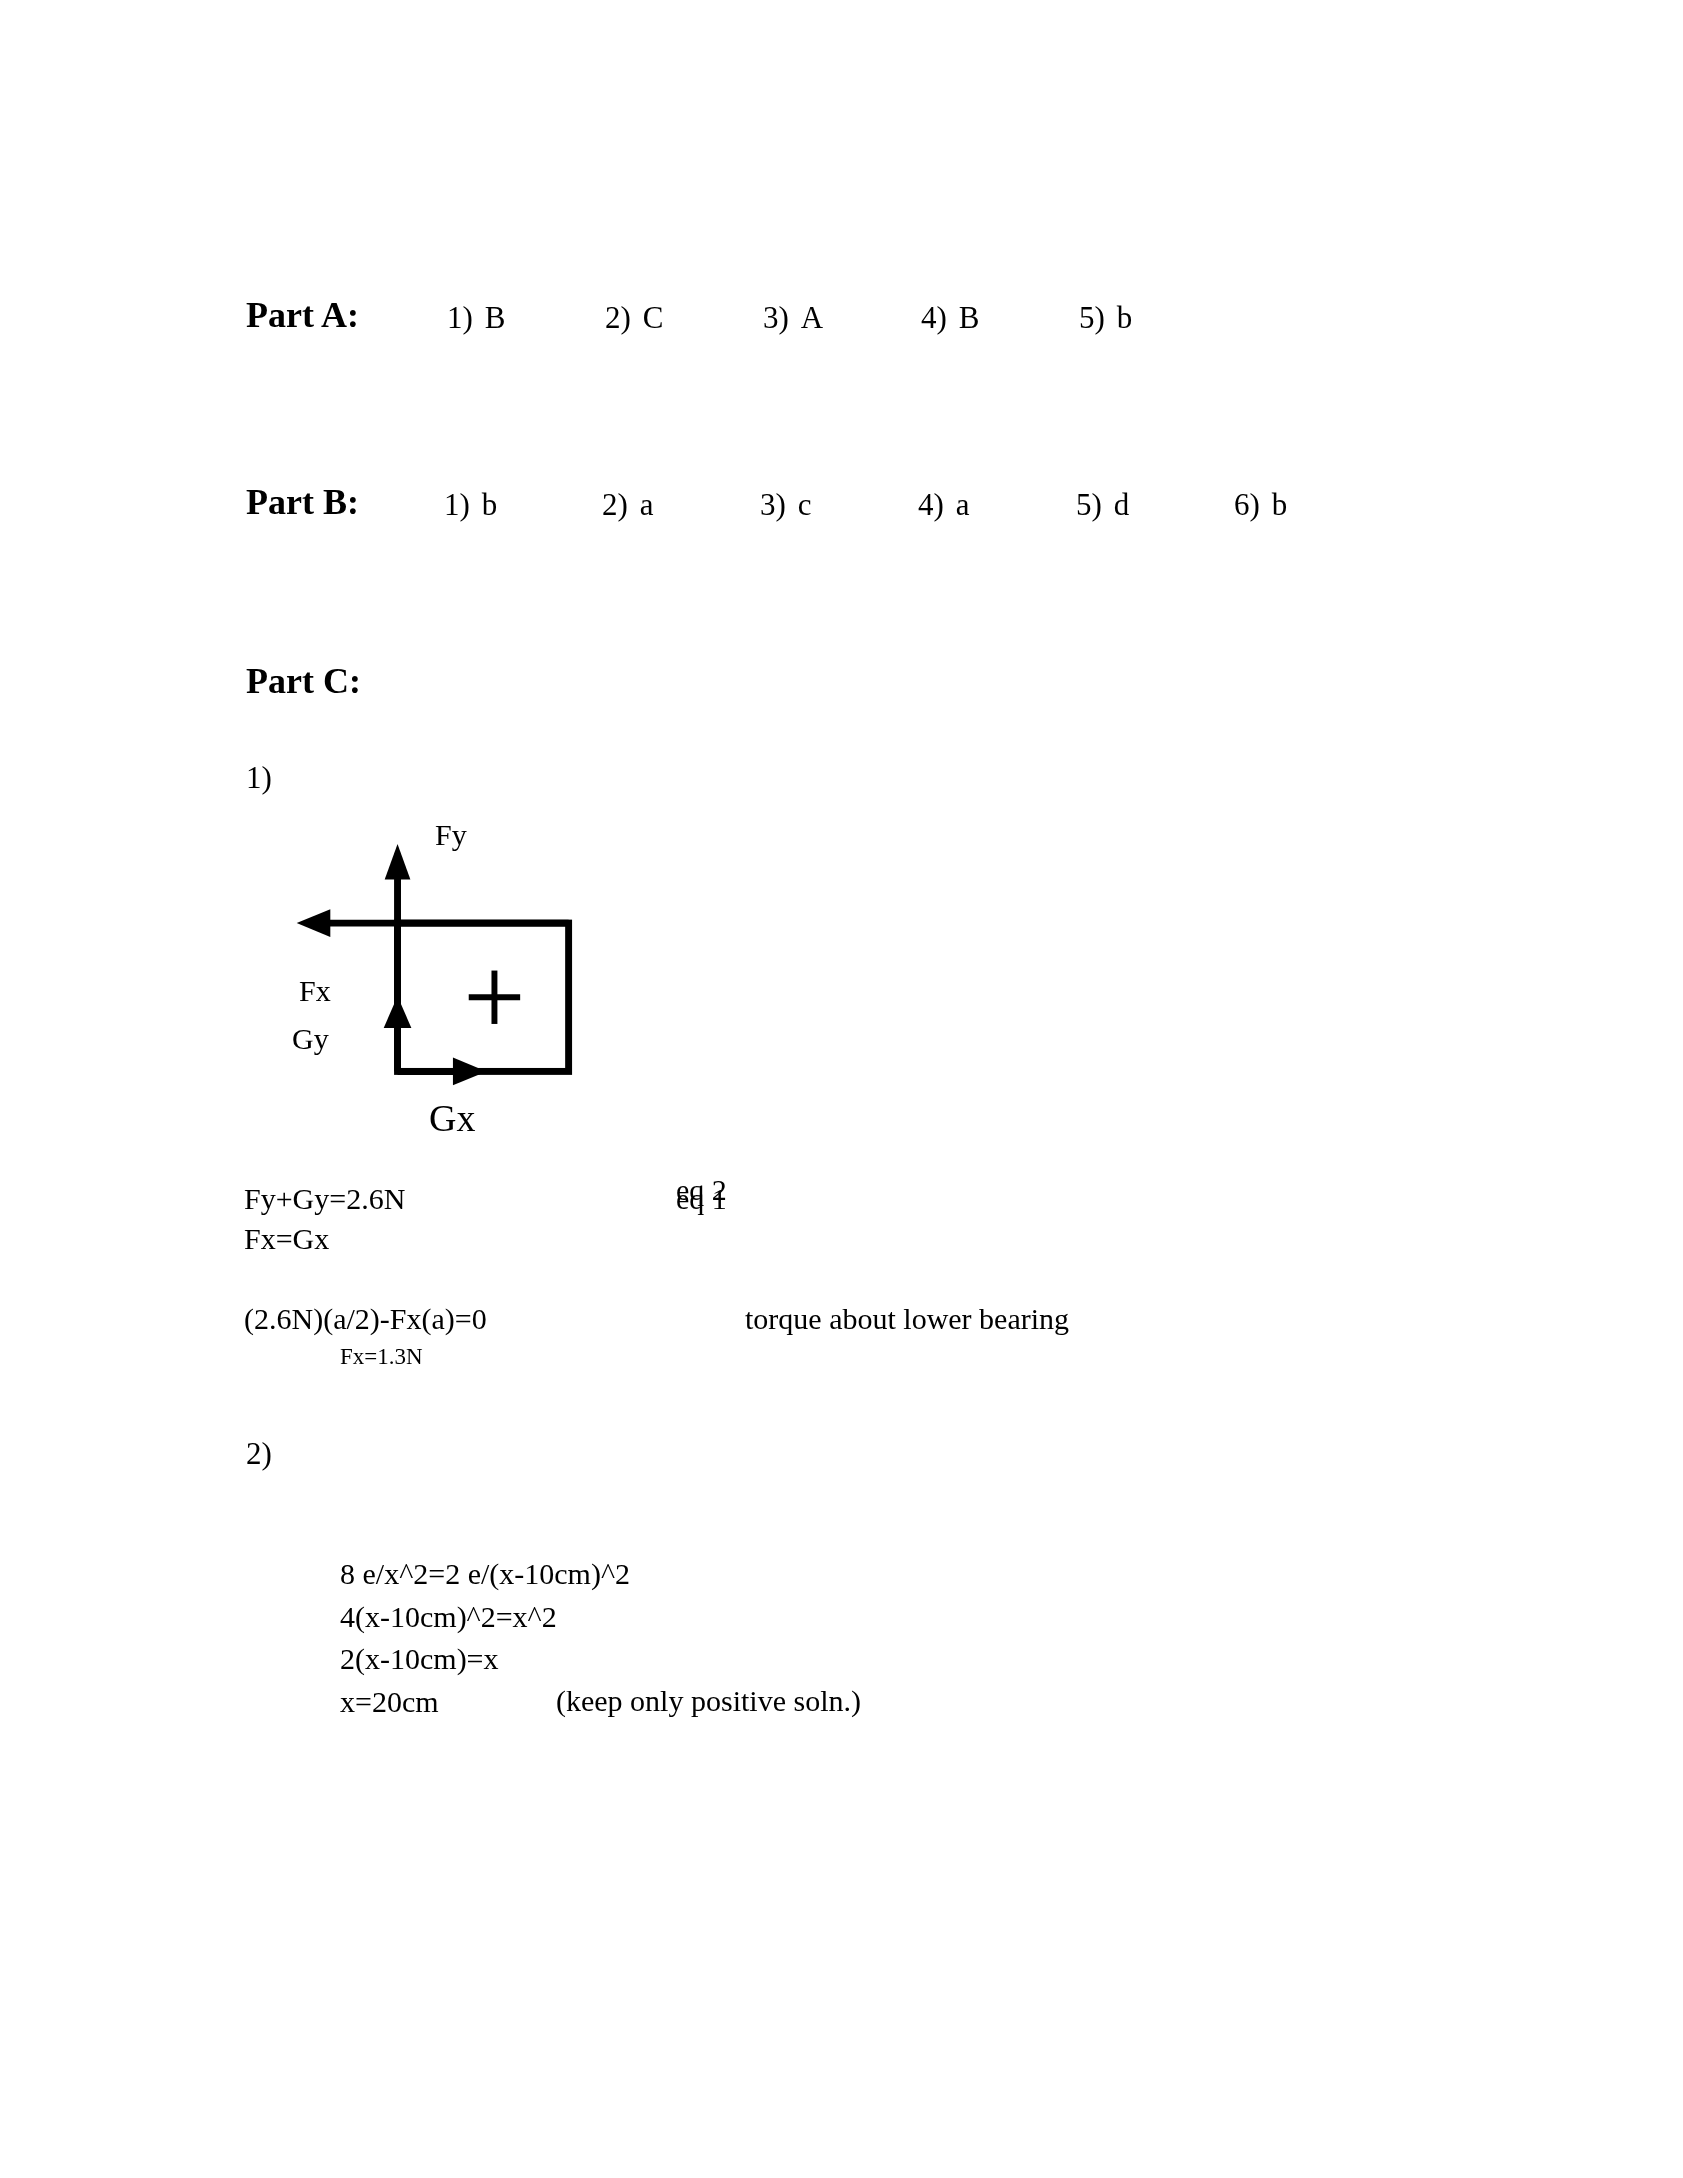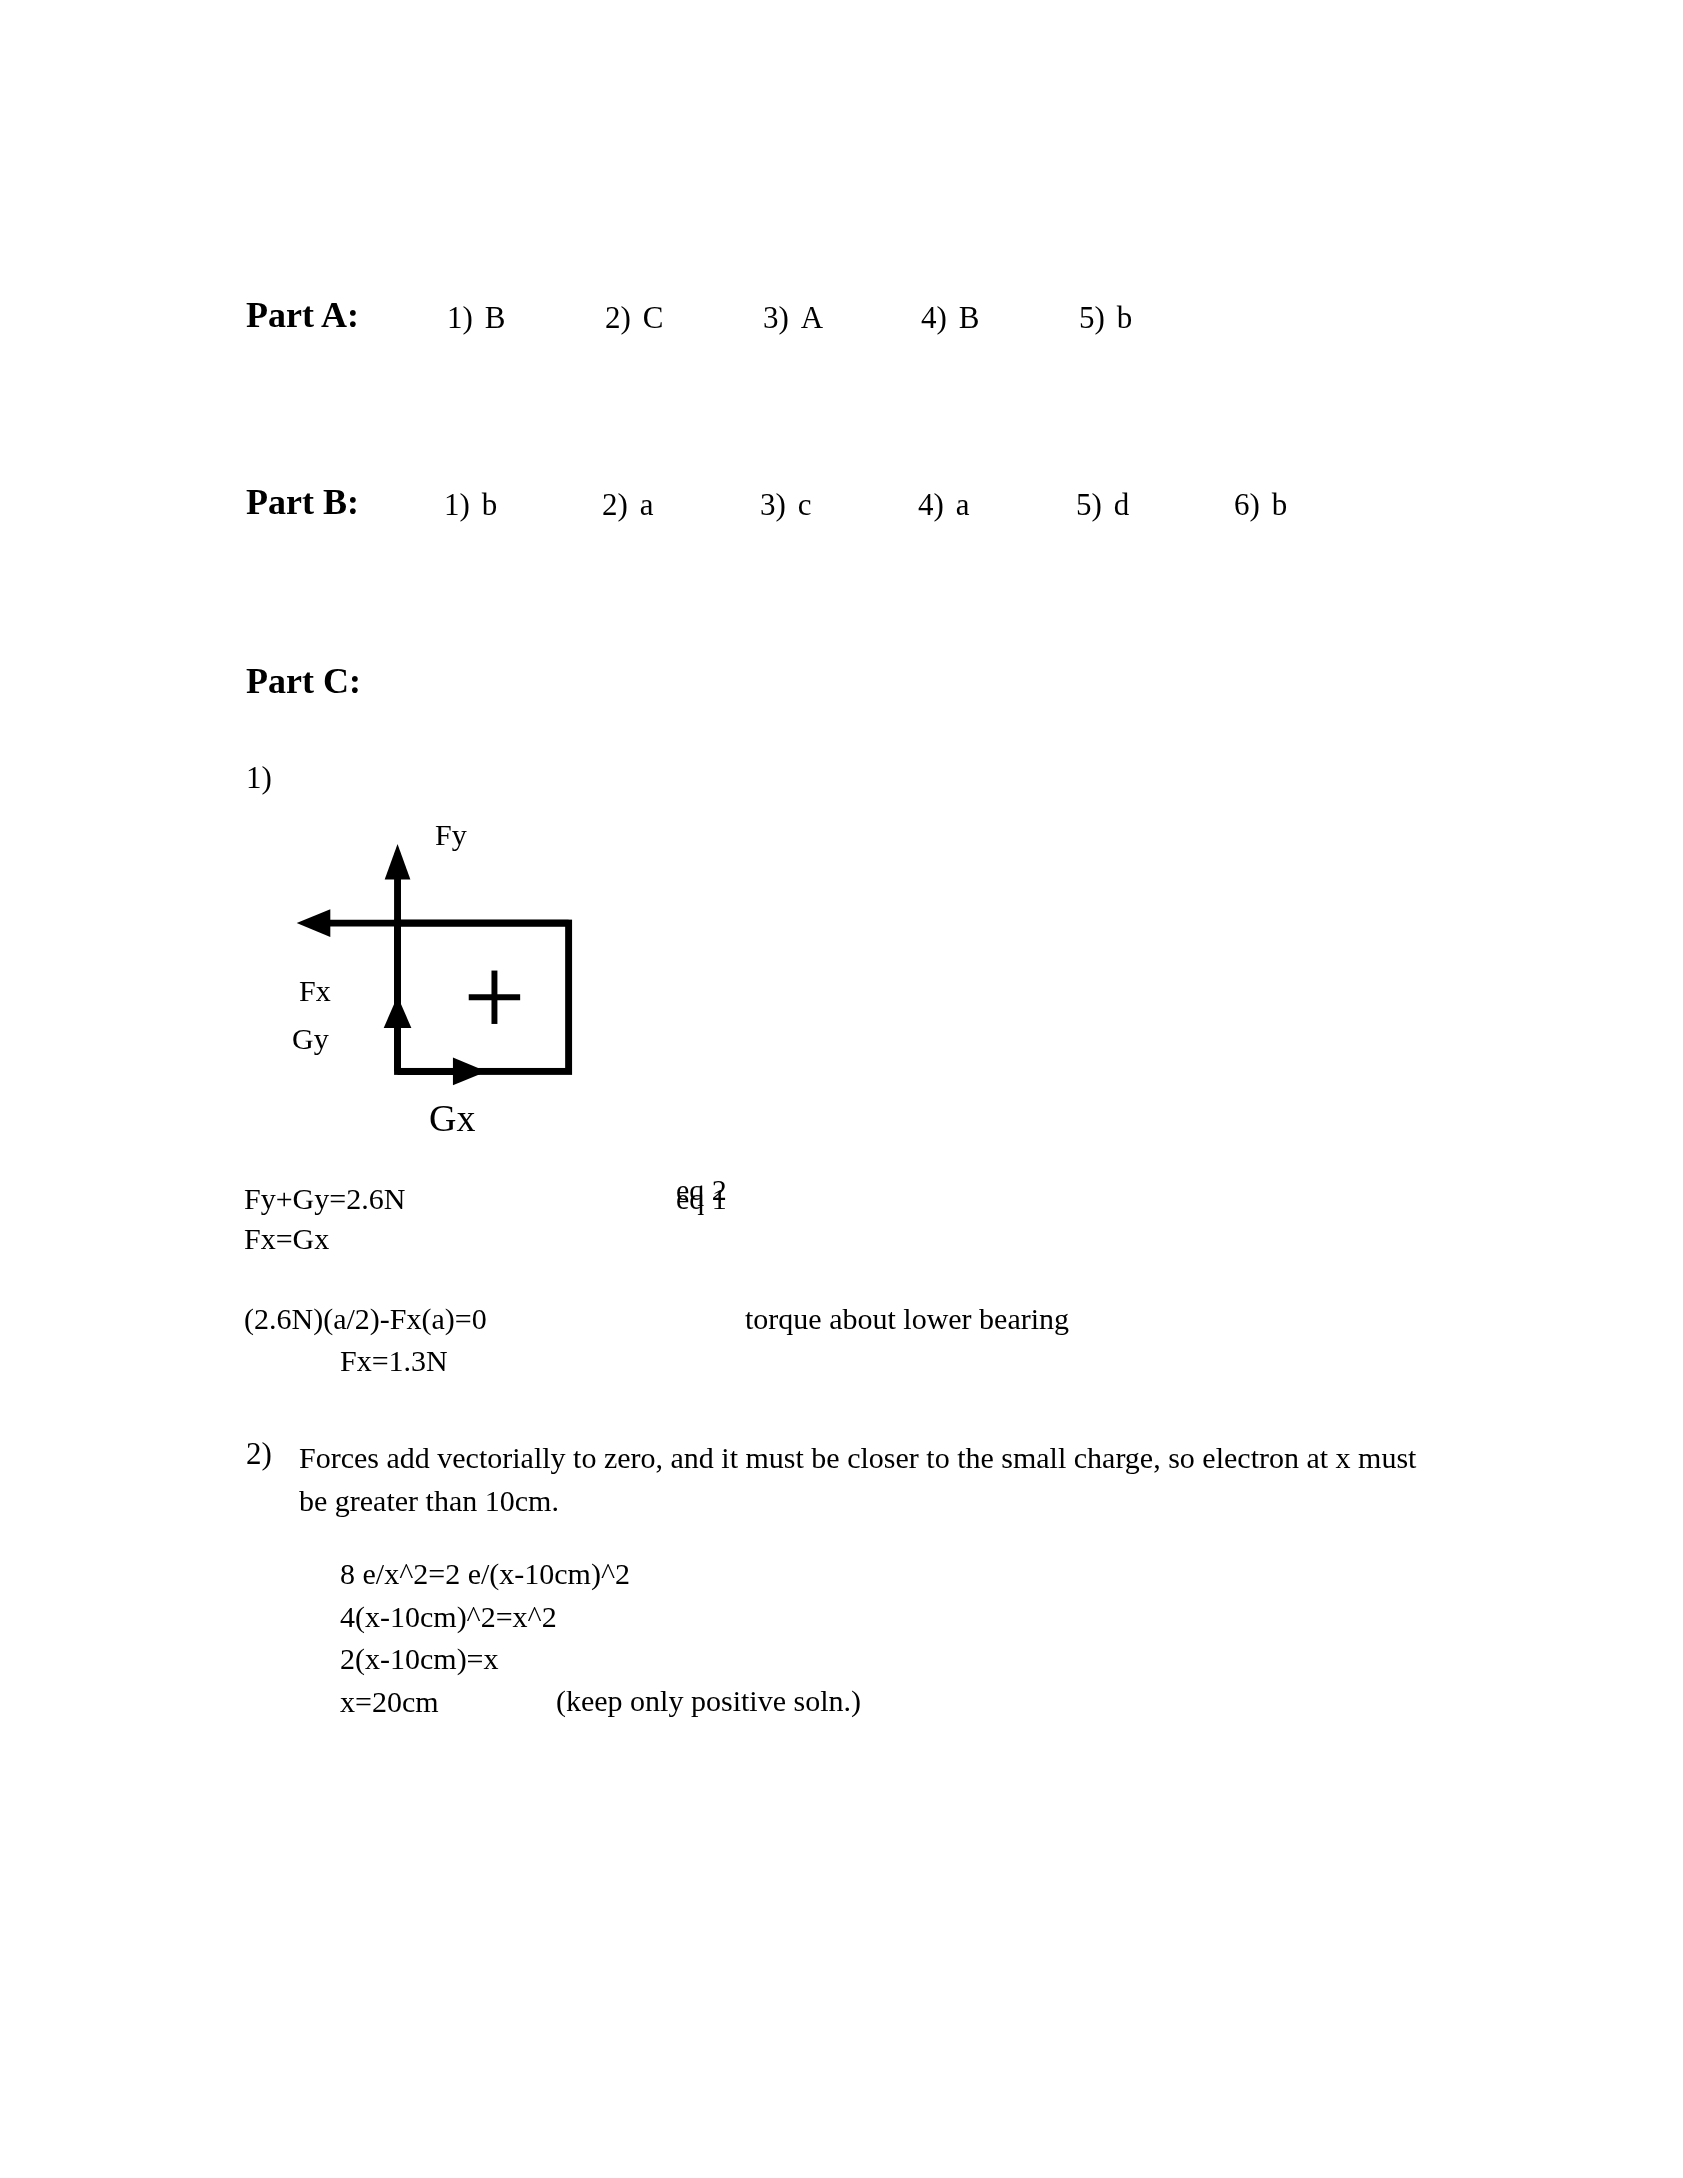--- a/index.html
+++ b/index.html
@@ -84,21 +84,21 @@
     font-size: 30px;
     line-height: 36px;
   }
   #eq1-line { left: 244px; top: 1181px; }
   #eq2-line { left: 244px; top: 1221px; }
   #eq1-tag  { left: 676px; top: 1181px; }
   #eq2-tag  { left: 676px; top: 1172px; }
 
   #torque-eq    { left: 244px; top: 1302px; font-size: 30px; }
   #torque-label { left: 745px; top: 1302px; font-size: 30px; }
-  #torque-result{ left: 340px; top: 1344px; font-size: 30px; }
+  #torque-result{ left: 340px; top: 1344px; font-size: 23px; }
 
   
   #item-c2-number {
     left: 246px;
     top: 1436px;
     font-size: 31px;
   }
   #item-c2-text {
     left: 299px;
     top: 1436px;
@@ -187,21 +187,20 @@
   <div class="abs eq-line" id="eq1-tag">eq 1</div>
 
   <div class="abs eq-line" id="eq2-line">Fx=Gx</div>
   <div class="abs eq-line" id="eq2-tag">eq 2</div>
 
   <div class="abs" id="torque-eq">(2.6N)(a/2)-Fx(a)=0</div>
   <div class="abs" id="torque-label">torque about lower bearing</div>
   <div class="abs" id="torque-result">Fx=1.3N</div>
 
   <div class="abs" id="item-c2-number">2)</div>
-  <div class="abs" id="item-c2-text">Forces add vectorially to zero, and it must be closer to the small charge, so electron at x must be greater than 10cm.</div>
 
   <div class="abs soln-line" id="soln-line-1">8 e/x^2=2 e/(x-10cm)^2</div>
   <div class="abs soln-line" id="soln-line-2">4(x-10cm)^2=x^2</div>
   <div class="abs soln-line" id="soln-line-3">2(x-10cm)=x</div>
   <div class="abs soln-line" id="soln-line-4">x=20cm</div>
   <div class="abs" id="soln-note">(keep only positive soln.)</div>
 
 </div>
 
 

